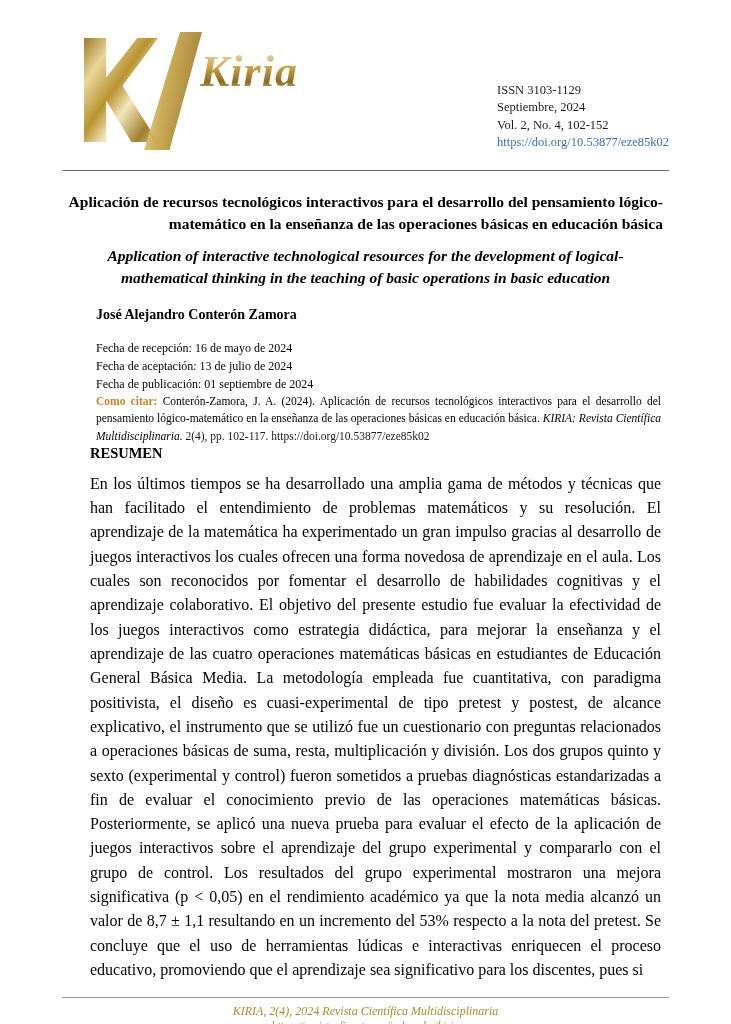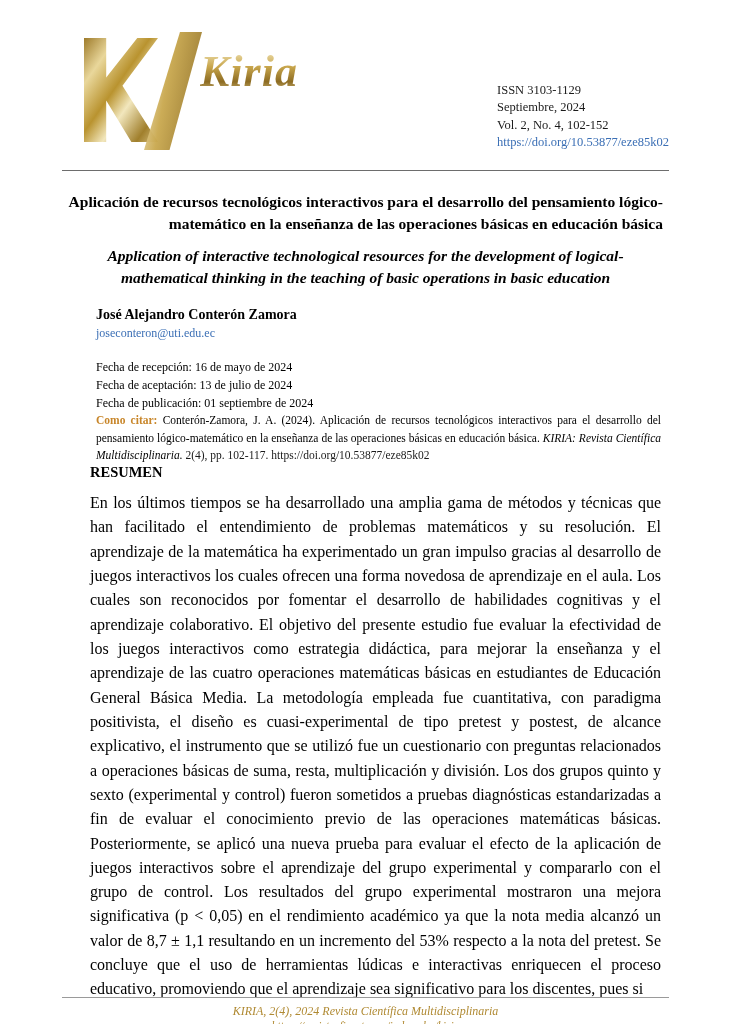--- a/index.html
+++ b/index.html
@@ -210,21 +210,20 @@
     </div>
   </div>
 
   <hr class="rule">
 
   <div class="title-es">Aplicación de recursos tecnológicos interactivos para el desarrollo del pensamiento lógico-matemático en la enseñanza de las operaciones básicas en educación básica</div>
   <div class="title-en">Application of interactive technological resources for the development of logical-mathematical thinking in the teaching of basic operations in basic education</div>
 
   <div class="author-block">
     <div class="author-name">José Alejandro Conterón Zamora</div>
-    <div class="author-link">joseconteron@uti.edu.ec</div>
   </div>
 
   <div class="dates">
     <div>Fecha de recepción: 16 de mayo de 2024</div>
     <div>Fecha de aceptación: 13 de julio de 2024</div>
     <div>Fecha de publicación: 01 septiembre de 2024</div>
   </div>
 
   <div class="citation">
     <span class="cite-label">Como citar:</span><span> Conterón-Zamora, J. A. (2024). Aplicación de recursos tecnológicos interactivos para el desarrollo del pensamiento lógico-matemático en la enseñanza de las operaciones básicas en educación básica. </span><span class="ital">KIRIA: Revista Científica Multidisciplinaria.</span><span class="cite-doi"> 2(4), pp. 102-117. https://doi.org/10.53877/eze85k02</span>

